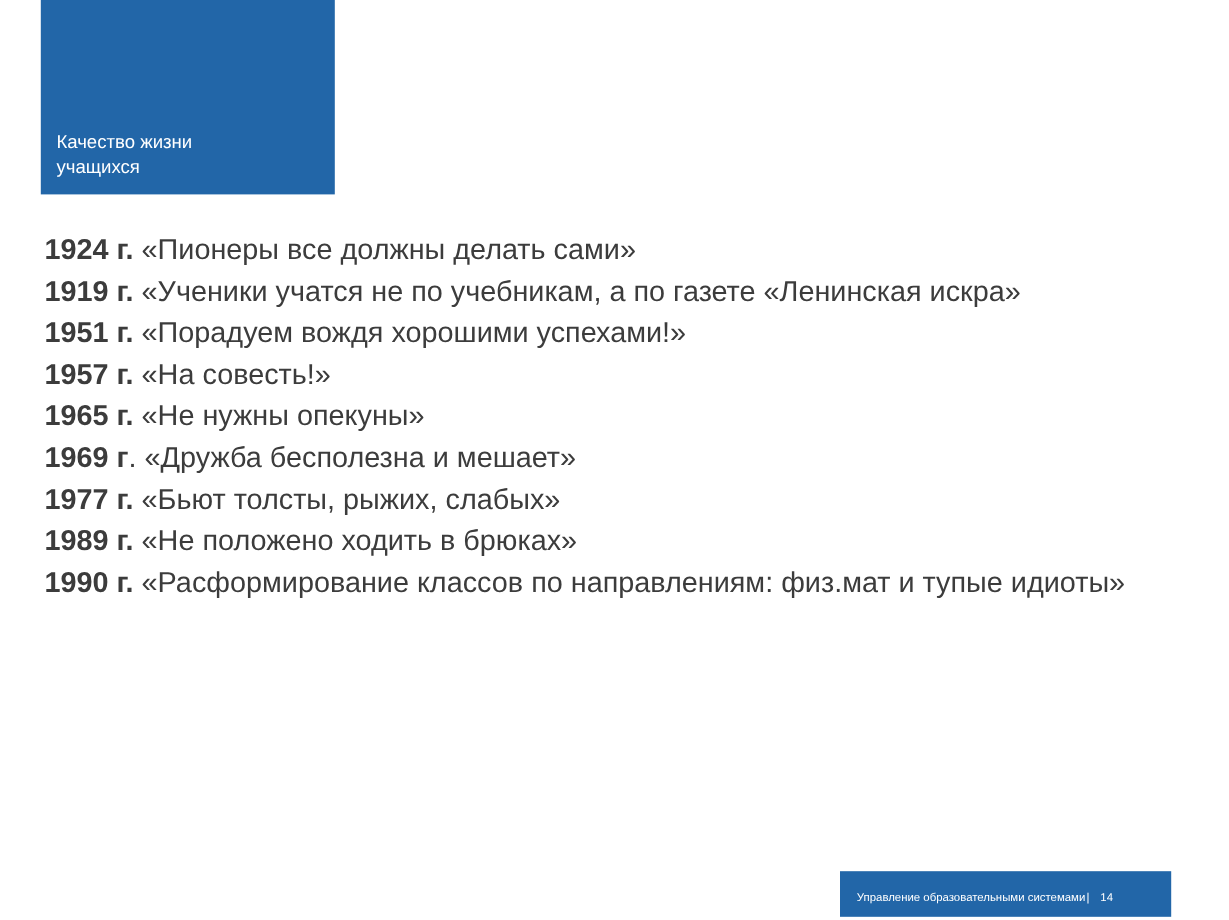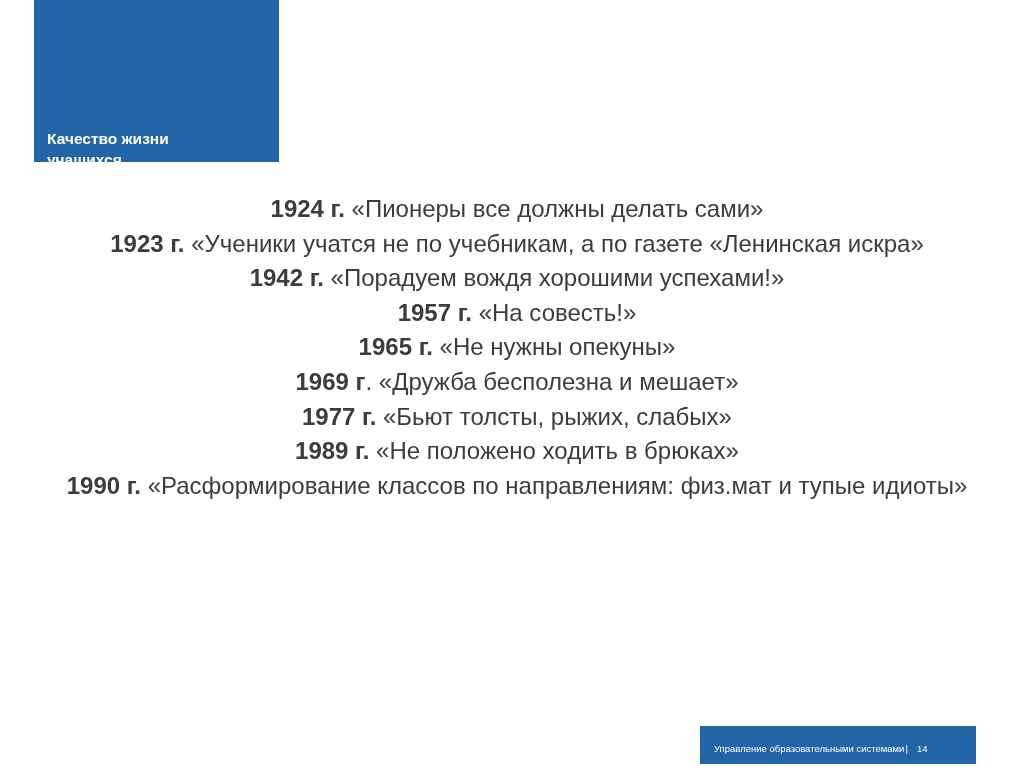--- a/index.html
+++ b/index.html
@@ -21,35 +21,33 @@
       width: 245px;
       height: 162px;
       background: #2266a8;
       box-sizing: border-box;
     }
     .title-text {
       position: absolute;
       left: 13px;
       top: 108px;
       color: #ffffff;
-      font-weight: bold;
+      font-weight: normal;
       font-size: 15.5px;
       line-height: 21px;
       width: 200px;
-      margin-top: 20px;
     }
     .content {
       position: absolute;
       left: 37px;
       top: 192px;
       width: 960px;
       color: #3c3c3c;
       font-size: 24px;
       line-height: 34.6px;
-      text-align: center;
     }
     .entry {
       display: block;
       margin: 0;
     }
     .entry .year {
       font-weight: bold;
     }
     .footer-box {
       position: absolute;
@@ -80,22 +78,22 @@
 
 <div class="title-box">
   <div class="title-text">
     <div>Качество жизни</div>
     <div>учащихся</div>
   </div>
 </div>
 
 <div class="content">
   <p class="entry"><span class="year">1924 г.</span><span></span><span> «Пионеры все должны делать сами»</span></p>
-  <p class="entry"><span class="year">1923 г.</span><span></span><span> «Ученики учатся не по учебникам, а по газете «Ленинская искра»</span></p>
-  <p class="entry"><span class="year">1942 г.</span><span></span><span> «Порадуем вождя хорошими успехами!»</span></p>
+  <p class="entry"><span class="year">1919 г.</span><span></span><span> «Ученики учатся не по учебникам, а по газете «Ленинская искра»</span></p>
+  <p class="entry"><span class="year">1951 г.</span><span></span><span> «Порадуем вождя хорошими успехами!»</span></p>
   <p class="entry"><span class="year">1957 г.</span><span></span><span> «На совесть!»</span></p>
   <p class="entry"><span class="year">1965 г.</span><span></span><span> «Не нужны опекуны»</span></p>
   <p class="entry"><span class="year">1969 г</span><span>.</span><span> «Дружба бесполезна и мешает»</span></p>
   <p class="entry"><span class="year">1977 г.</span><span></span><span> «Бьют толсты, рыжих, слабых»</span></p>
   <p class="entry"><span class="year">1989 г.</span><span></span><span> «Не положено ходить в брюках»</span></p>
   <p class="entry"><span class="year">1990 г.</span><span></span><span> «Расформирование классов по направлениям: физ.мат и тупые идиоты»</span></p>
 </div>
 
 <div class="footer-box">
   <div class="footer-text"><span>Управление образовательными системами</span><span class="footer-sep">|</span><span class="footer-page">14</span></div>

